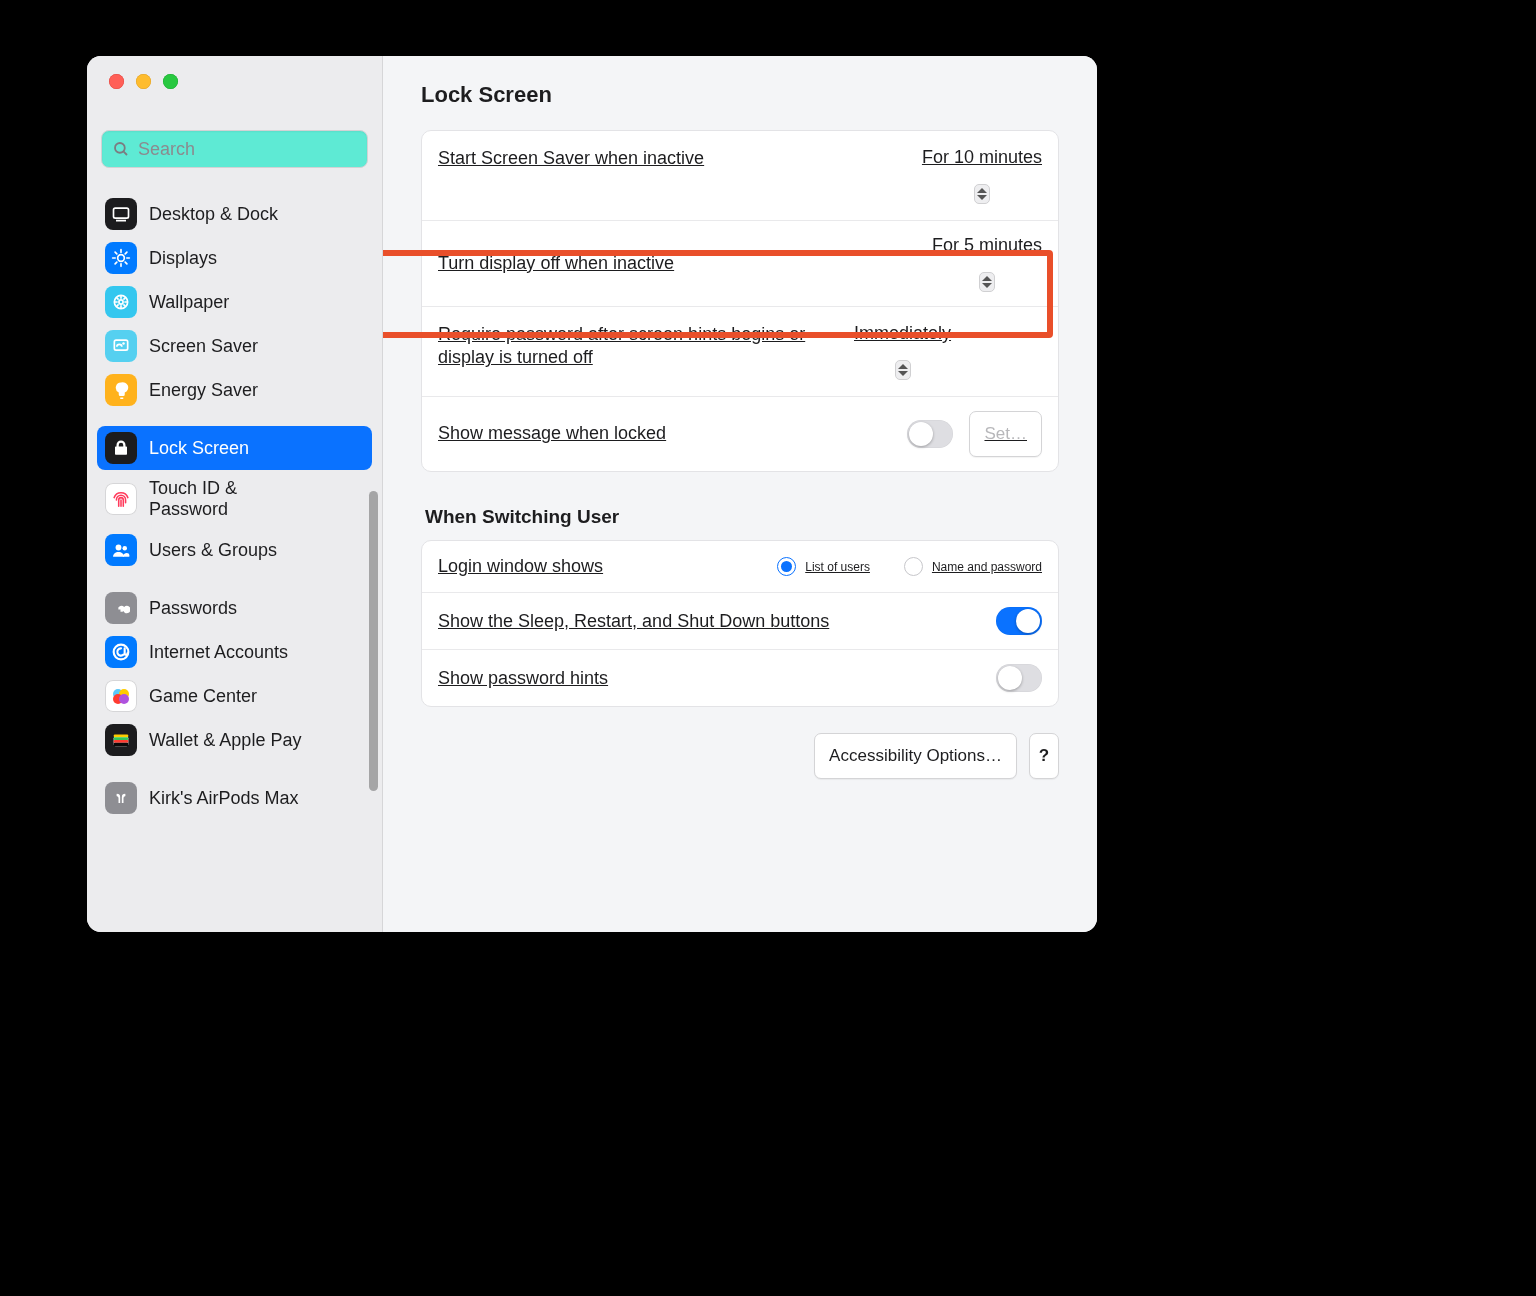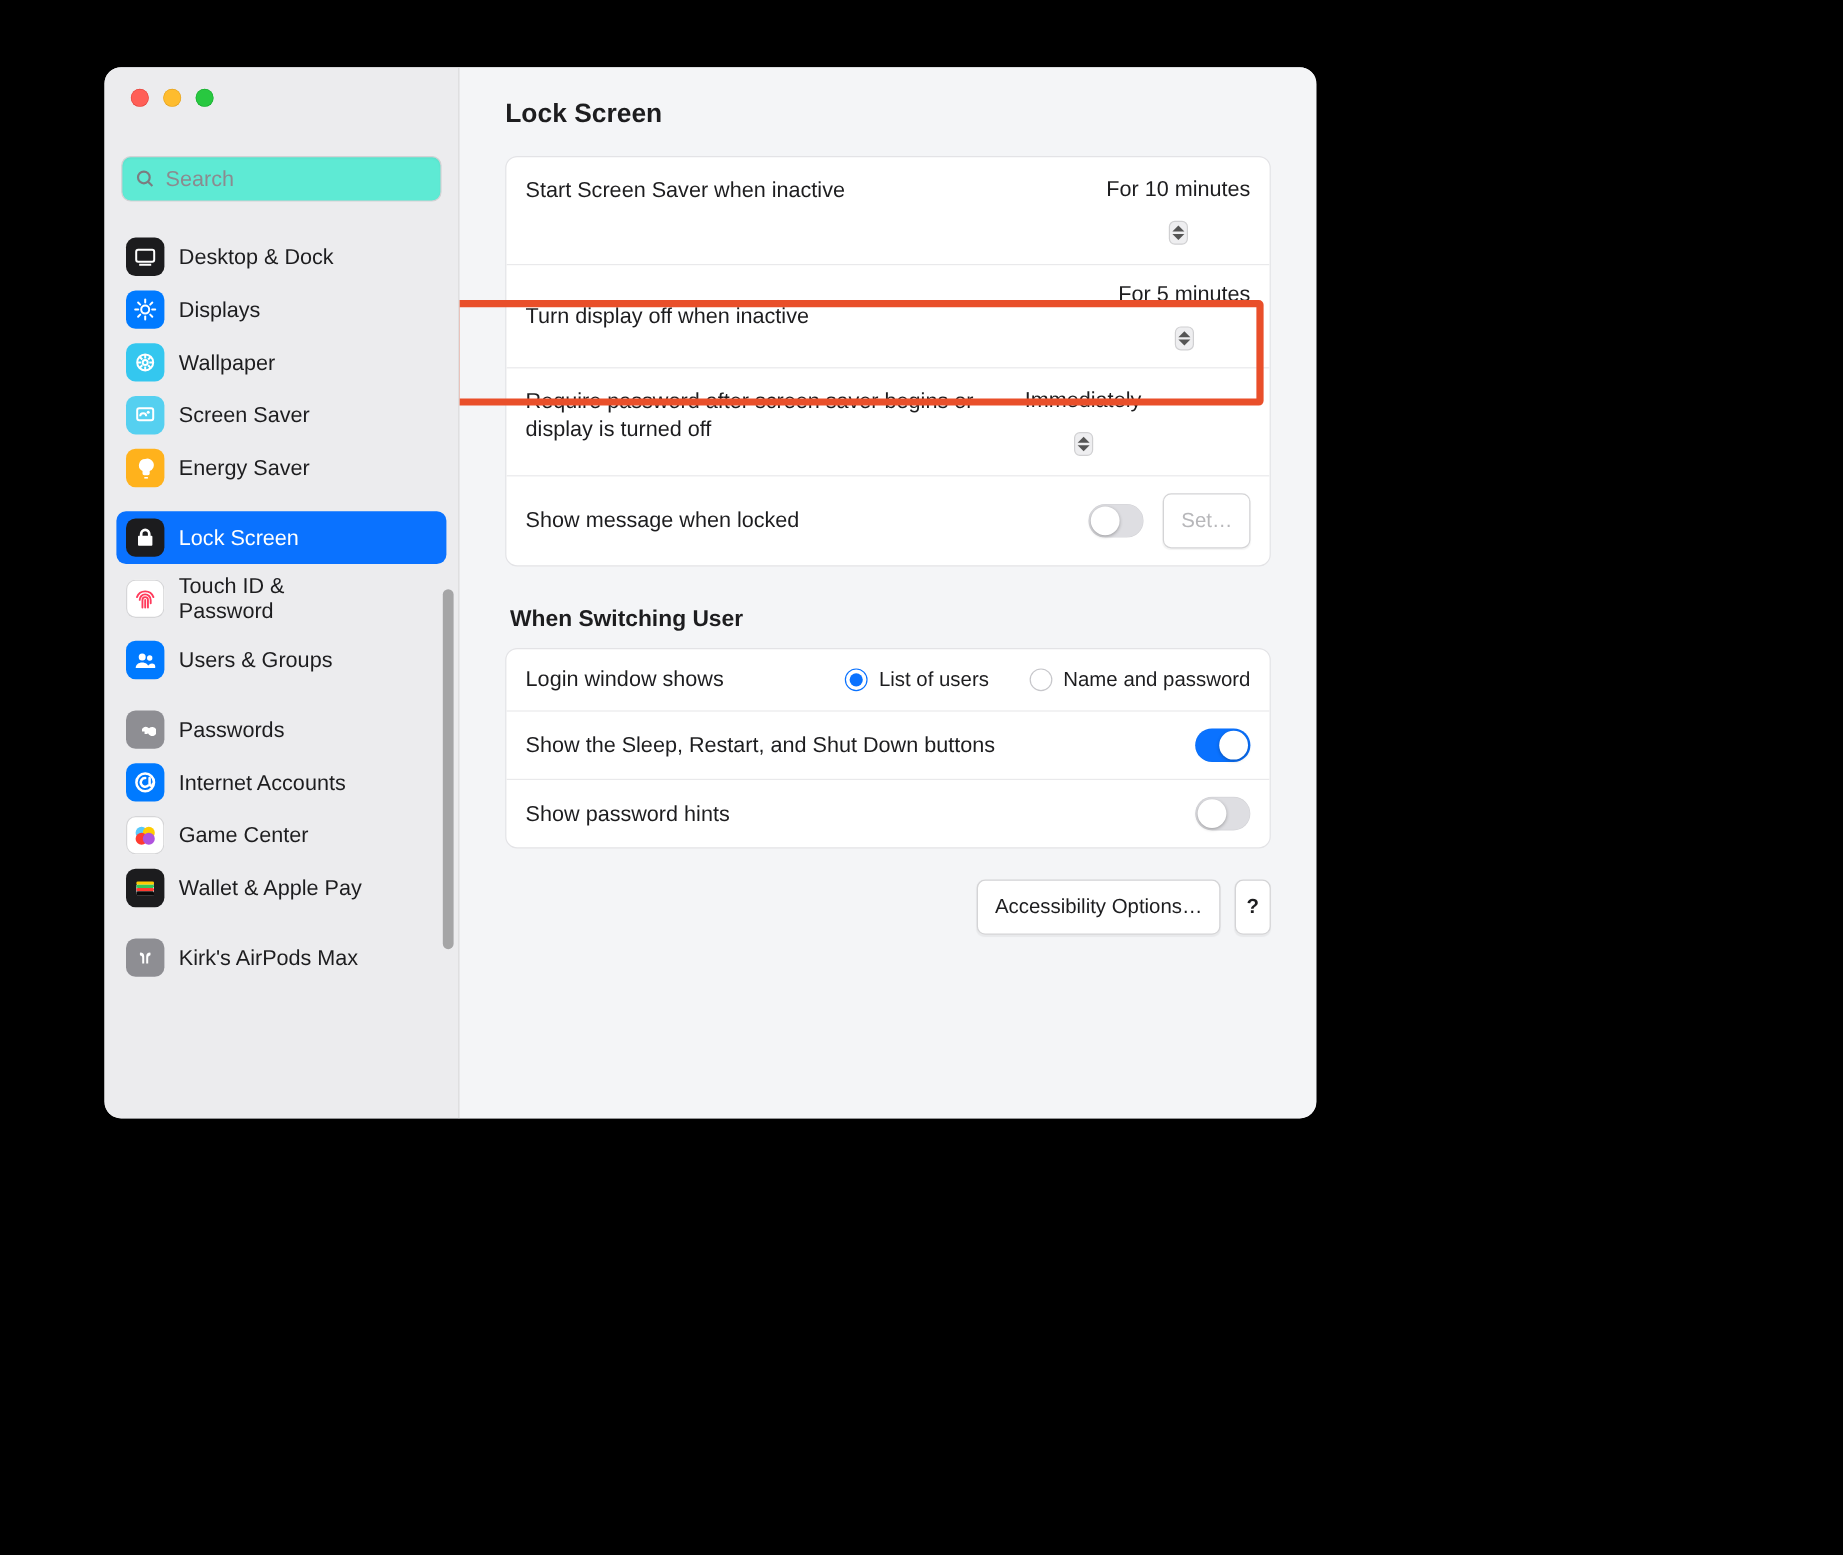--- a/index.html
+++ b/index.html
@@ -138,20 +138,21 @@
     border: 1px solid #e3e3e6;
     border-radius: 10px;
     overflow: hidden;
   }
   .row {
     display: flex;
     align-items: center;
     padding: 14px 16px;
     gap: 16px;
     border-top: 1px solid #e9e9eb;
+    text-decoration: underline;
   }
   .row:first-child { border-top: none; }
   .row.tall { align-items: flex-start; padding-top: 16px; padding-bottom: 16px; }
   .row .grow { flex: 1; }
   .rlabel { font-size: 18px; color: #1d1d1f; line-height: 1.3; }
   .rsub { font-size: 16px; color: #8b8b8f; margin-top: 2px; display:flex; align-items:center; gap:6px; }
   .warn { width: 17px; height: 17px; display:inline-flex; }
 
   .popup {
     display: flex;
@@ -217,21 +218,21 @@
   .btn.help { width: 30px; padding: 0; justify-content: center; font-weight: 600; }
 
   .sectionlabel {
     font-size: 19px;
     font-weight: 700;
     margin: 34px 0 12px 4px;
   }
 
   .radio {
     display: inline-flex; align-items: center; gap: 9px;
-    font-size: 17px;
+    font-size: 12px;
   }
   .rdot {
     width: 19px; height: 19px; border-radius: 50%;
     border: 1px solid #c7c7cb; background: #fff;
     display: inline-flex; align-items: center; justify-content: center;
   }
   .rdot.sel { border-color: #0a72ff; }
   .rdot.sel::after {
     content: ""; width: 11px; height: 11px; border-radius: 50%;
     background: #0a72ff;
@@ -448,21 +449,21 @@
         <div class="popup">
           <span>For 5 minutes</span>
           <span class="stepper">
               <span class="up"></span>
               <span class="dn"></span>
             </span>
         </div>
       </div>
 
       <div class="row tall" style="position:relative;">
-        <div class="grow rlabel" style="max-width:400px;">Require password after screen saver begins or display is turned off</div>
+        <div class="grow rlabel" style="max-width:400px;">Require password after screen hints begins or display is turned off</div>
         <div class="popup">
           <span>Immediately</span>
           <span class="stepper">
               <span class="up"></span>
               <span class="dn"></span>
             </span>
         </div>
       </div>
 
       <div class="row">

